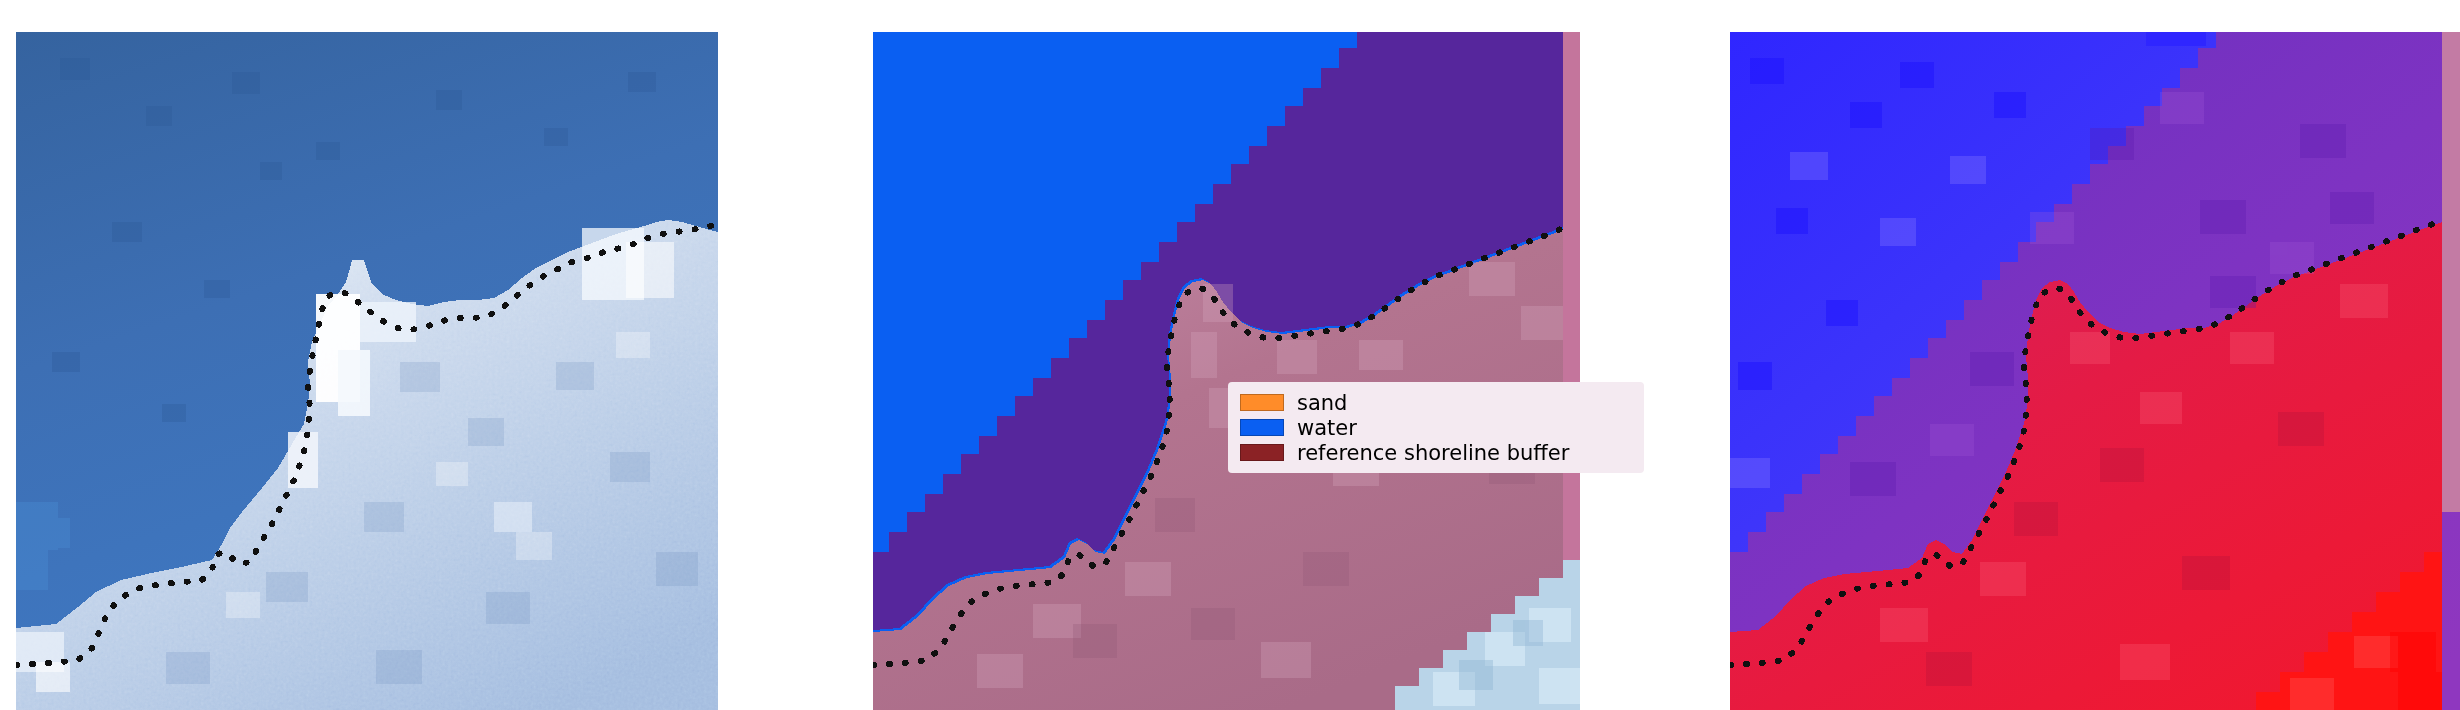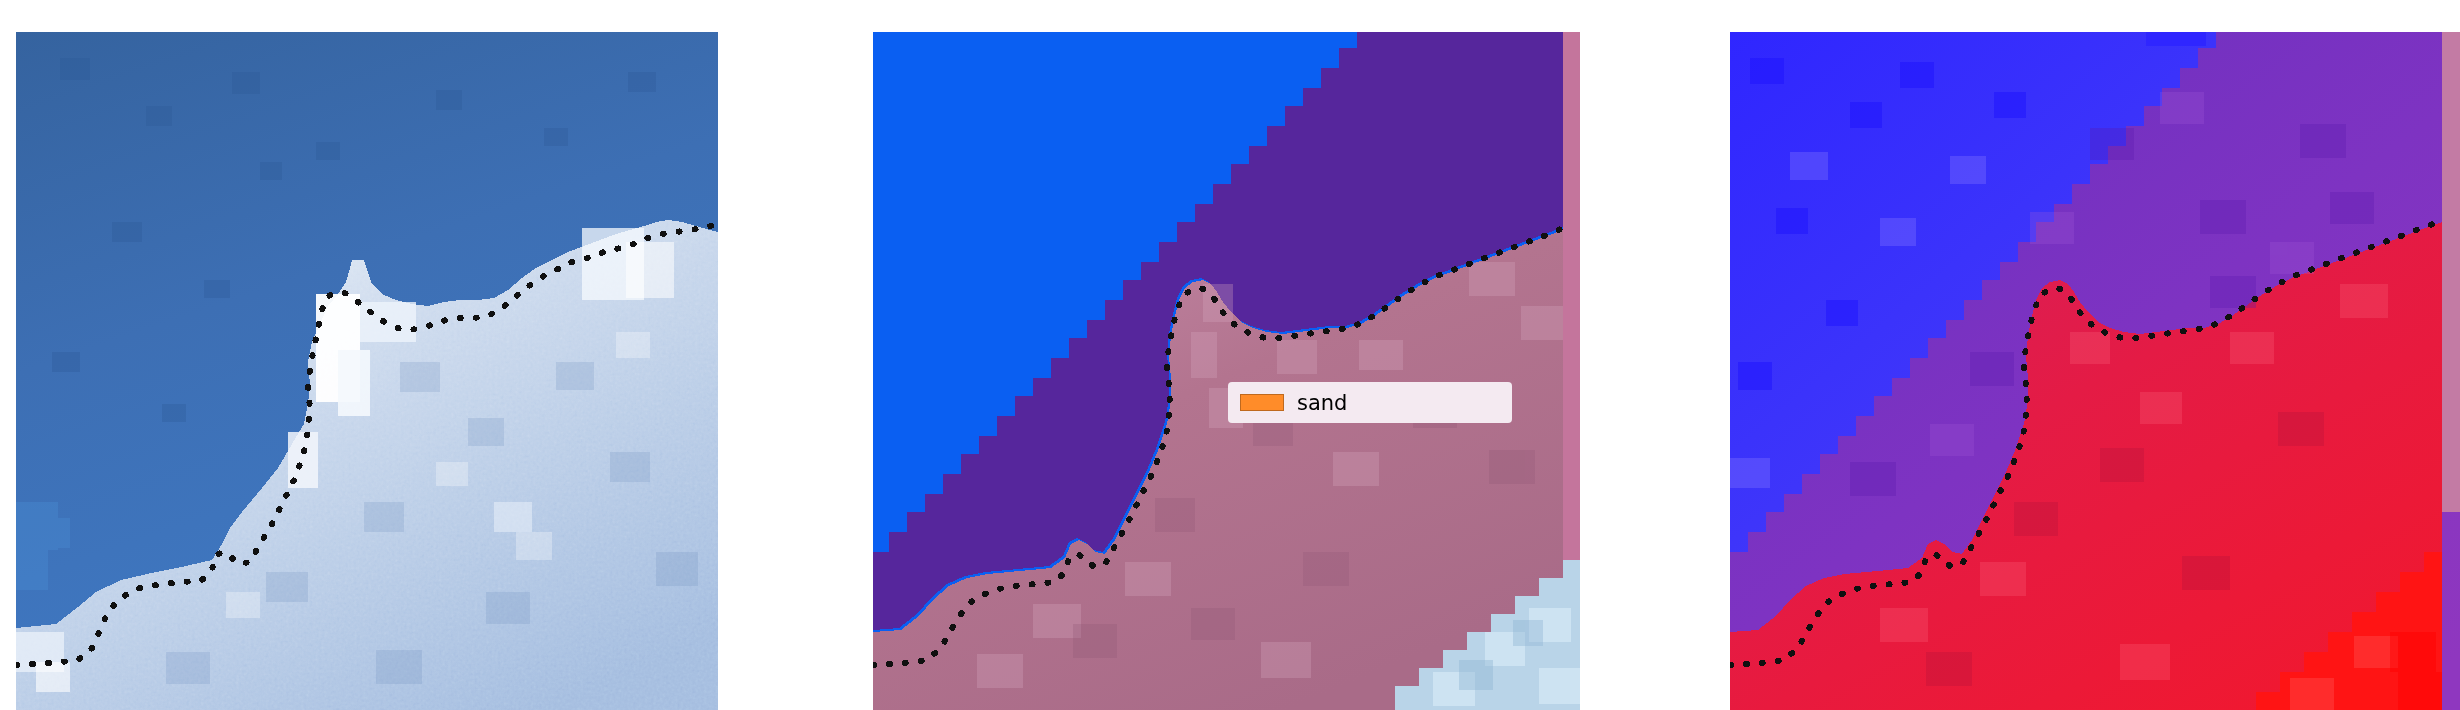--- a/index.html
+++ b/index.html
@@ -30,21 +30,21 @@
     width: 100%;
     height: 100%;
   }
   .panel-image svg { display: block; width: 100%; height: 100%; }
 
   
   #legend {
     position: absolute;
     left: 1228px;
     top: 382px;
-    width: 284px;
+    width: 416px;
     box-sizing: border-box;
     background: #f4eaf1;
     border-radius: 4px;
     padding: 8px 10px 8px 12px;
     box-shadow: 0 0 0 0 rgba(0,0,0,0);
   }
   .legend-row {
     display: flex;
     align-items: center;
     height: 25px;
@@ -424,15 +424,23 @@
       </svg>
     </div>
 
   </div>
 
   <div id="legend">
     <div class="legend-row">
       <span class="legend-swatch" style="background:#ff8c29;"></span>
       <span class="legend-label">sand</span>
     </div>
+    <div class="legend-row">
+      <span class="legend-swatch" style="background:#0a5ff2;"></span>
+      <span class="legend-label">water</span>
+    </div>
+    <div class="legend-row">
+      <span class="legend-swatch" style="background:#8b2225;"></span>
+      <span class="legend-label">reference shoreline buffer</span>
+    </div>
   </div>
 
 </div>
 
 </body></html>

